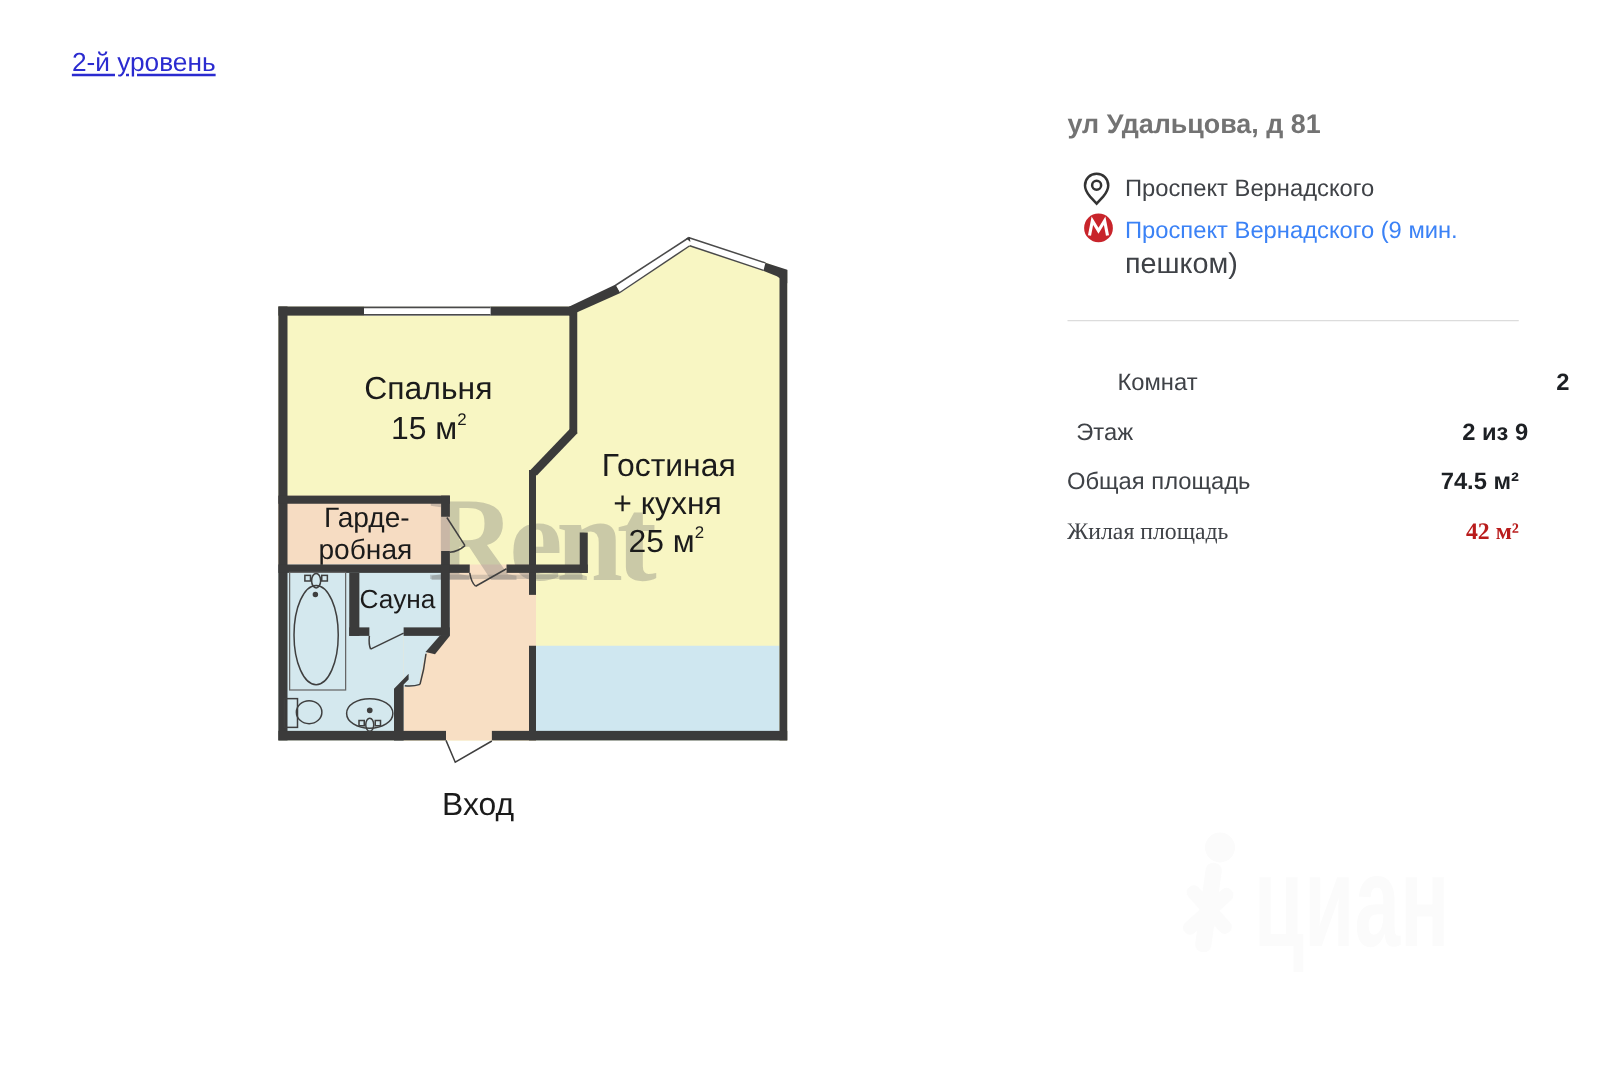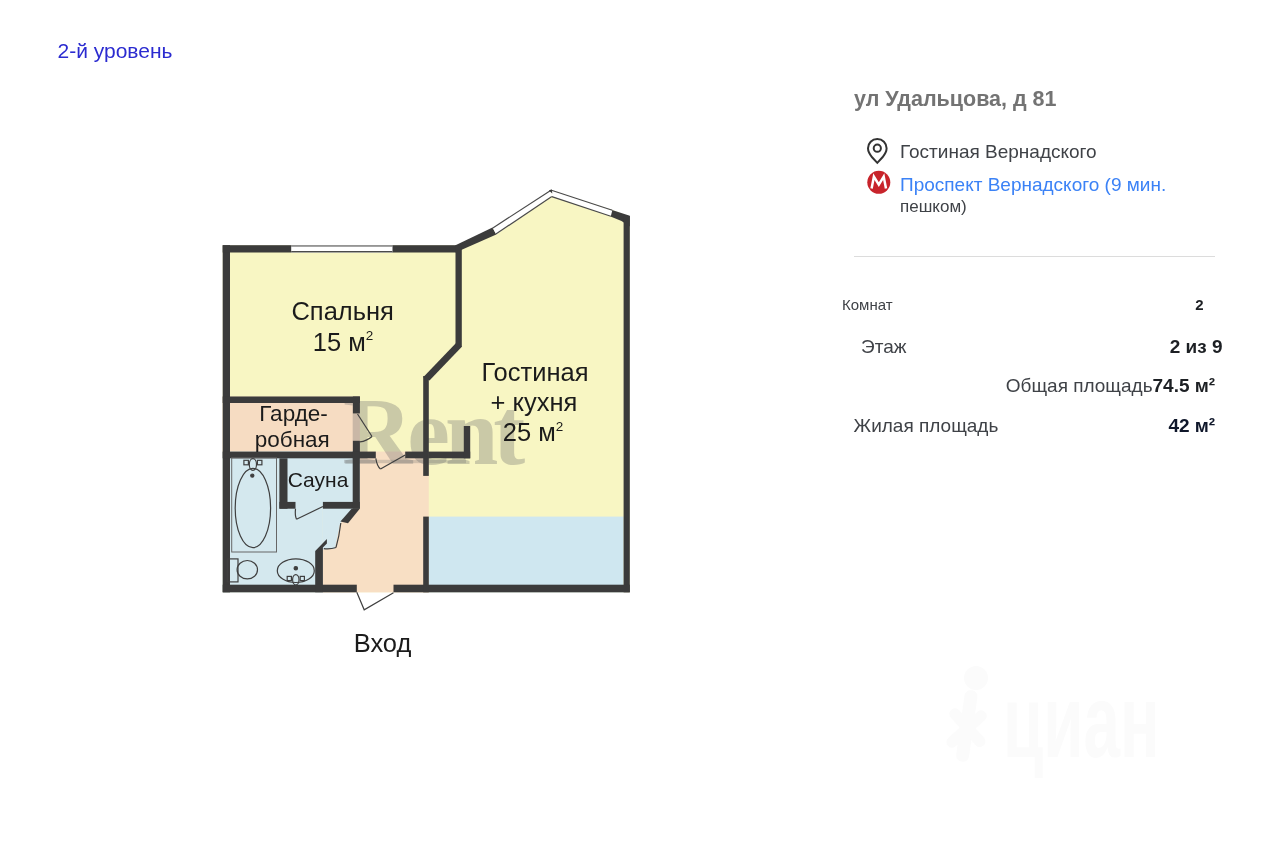--- a/index.html
+++ b/index.html
@@ -1,21 +1,21 @@
 <!DOCTYPE html>
 <html><head>
 <meta charset="utf-8">
 <style>
   html,body{margin:0;padding:0;background:#fff;width:1280px;height:853px;overflow:hidden;}
   body{font-family:"Liberation Sans", sans-serif;position:relative;}
   .abs{position:absolute;}
 </style>
 </head>
 <body>
-<div class="abs" style="left:57.5px;top:38.9px;font-size:21px;color:#2b2bd0;">2-й уровень</div>
+<div class="abs" style="left:57.5px;top:38.9px;font-size:21px;color:#2b2bd0;text-decoration:underline;">2-й уровень</div>
 
 <svg class="abs" style="left:0;top:0;" width="1280" height="853" viewBox="0 0 1280 853">
 
   <polygon points="222.7,245.2 458,245.2 493.1,228.3 550.7,190 612.5,210 629.8,216.5 629.8,592.3 222.7,592.3" fill="#f8f6c3"></polygon>
 
   <rect x="222.7" y="396.5" width="137.2" height="61.8" fill="#f6dcc2"></rect>
 
   <rect x="322.9" y="451.6" width="105.9" height="140.7" fill="#f8dfc4"></rect>
 
   <rect x="279.4" y="451.6" width="80.4" height="57.1" fill="#d4e8ee"></rect>
@@ -122,20 +122,20 @@
   </g>
 
   <path d="M877.3,139 c-5.3,0 -9.3,4.1 -9.3,9.3 c0,3.3 1.7,6.1 4.1,9 l5.2,5.6 l5.2,-5.6 c2.4,-2.9 4.1,-5.7 4.1,-9 c0,-5.2 -4,-9.3 -9.3,-9.3 z" fill="none" stroke="#333" stroke-width="2"></path>
   <circle cx="877.3" cy="148.2" r="3.6" fill="none" stroke="#333" stroke-width="2"></circle>
 
   <circle cx="878.8" cy="182.3" r="11.5" fill="#c8242b"></circle>
   <path d="M871.6,188.4 L873.9,176.6 L878.8,184.6 L883.7,176.6 L886,188.4" fill="none" stroke="#fff" stroke-width="2.5"></path>
 </svg>
 
 <div class="abs" style="left:854px;top:86.5px;font-size:21.5px;font-weight:bold;color:#737373;">ул Удальцова, д 81</div>
-<div class="abs" style="left:900px;top:140.6px;font-size:19px;color:#3f4247;">Гостиная Вернадского</div>
+<div class="abs" style="left:900px;top:140.6px;font-size:19px;color:#3f4247;">Проспект Вернадского</div>
 <div class="abs" style="left:900px;top:173.7px;font-size:19px;color:#3b82f6;">Проспект Вернадского (9 мин.</div>
-<div class="abs" style="left:900px;top:197.2px;font-size:17px;color:#3f4247;">пешком)</div>
+<div class="abs" style="left:900px;top:197.2px;font-size:23px;color:#3f4247;">пешком)</div>
 <div class="abs" style="left:853.6px;top:256.3px;width:361.6px;height:1px;background:#dcdcdc;"></div>
-<div class="abs" style="left:842px;top:296.3px;width:361.6px;font-size:15px;color:#3f4247;">Комнат<span style="float:right;font-weight:bold;color:#1d2024;">2</span></div>
+<div class="abs" style="left:894px;top:296.3px;width:361.6px;font-size:19px;color:#3f4247;">Комнат<span style="float:right;font-weight:bold;color:#1d2024;">2</span></div>
 <div class="abs" style="left:861px;top:335.9px;width:361.6px;font-size:19px;color:#3f4247;">Этаж<span style="float:right;font-weight:bold;color:#1d2024;text-align:center;">2 из 9</span></div>
-<div class="abs" style="left:853.6px;top:375.4px;width:361.6px;font-size:19px;color:#3f4247;text-align:right;">Общая площадь<span style="float:right;font-weight:bold;color:#1d2024;">74.5 м²</span></div>
-<div class="abs" style="left:853.6px;top:414.9px;width:361.6px;font-size:19px;color:#3f4247;">Жилая площадь<span style="float:right;font-weight:bold;color:#0f172a;">42 м²</span></div>
+<div class="abs" style="left:853.6px;top:375.4px;width:361.6px;font-size:19px;color:#3f4247;">Общая площадь<span style="float:right;font-weight:bold;color:#1d2024;">74.5 м²</span></div>
+<div class="abs" style="left:853.6px;top:414.9px;width:361.6px;font-size:19px;color:#3f4247;font-family:Liberation Serif, serif;">Жилая площадь<span style="float:right;font-weight:bold;color:#b91c1c;">42 м²</span></div>
 
 </body></html>

